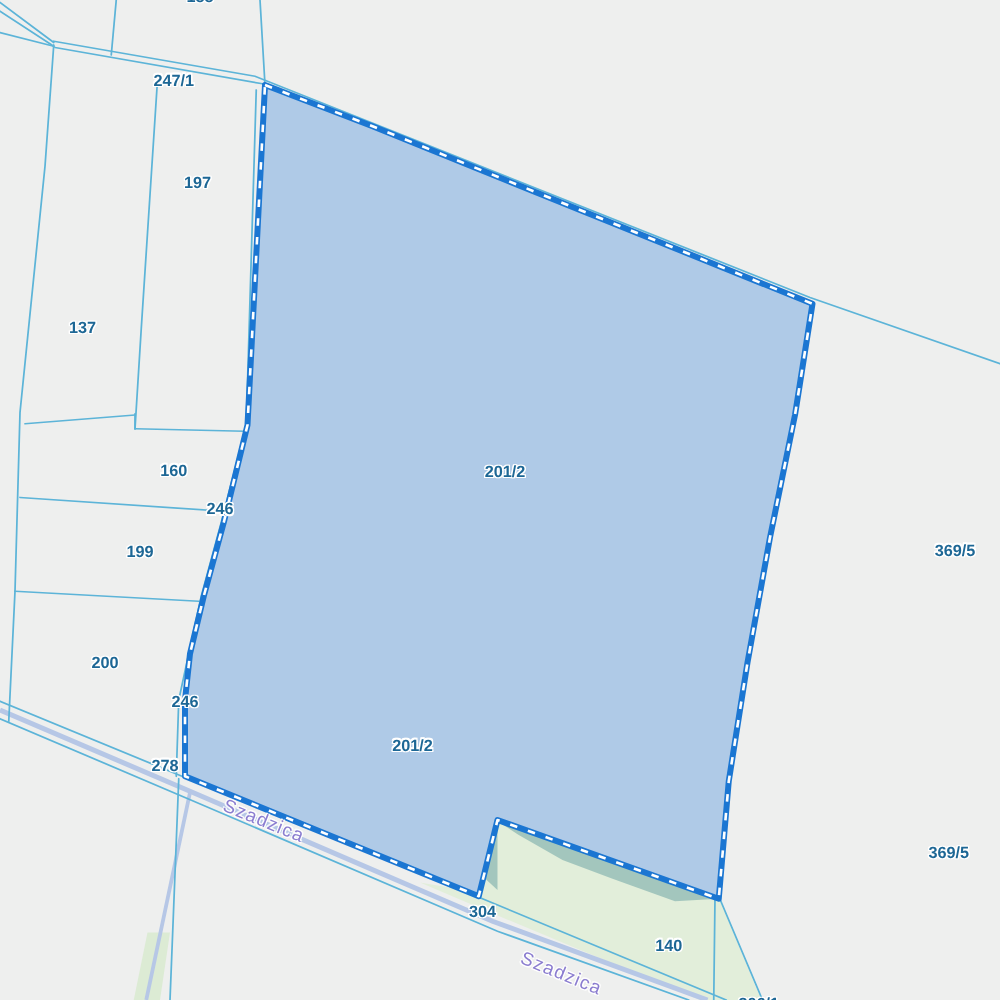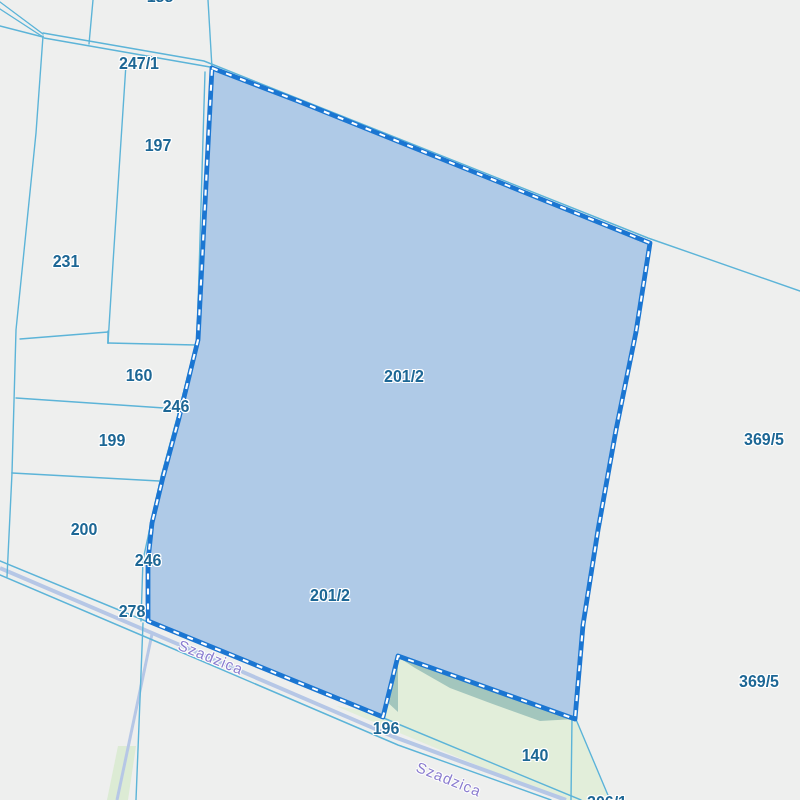--- a/index.html
+++ b/index.html
@@ -5,21 +5,21 @@
   html,body{margin:0;padding:0;}
   body{
     width:800px;height:800px;overflow:hidden;position:relative;
     background:#eeefee;
     font-family:"Liberation Sans","DejaVu Sans",sans-serif;
   }
   #map{position:absolute;left:0;top:0;width:800px;height:800px;}
   .plabel{
     position:absolute;
     transform:translate(-50%,-50%);
-    font-size:16px;
+    font-size:13px;
     font-weight:bold;
     color:#1d6795;
     white-space:nowrap;
     text-shadow:-1px -1px 0 #fff,1px -1px 0 #fff,-1px 1px 0 #fff,1px 1px 0 #fff,0 -1px 0 #fff,0 1px 0 #fff,-1px 0 0 #fff,1px 0 0 #fff;
     pointer-events:none;
   }
   .slabel{
     position:absolute;
     transform:translate(-50%,-50%) rotate(22deg);
     font-size:15px;
@@ -86,30 +86,30 @@
   </g>
 
   <g>
     <polygon points="212,68 298,101 650,243 636,332 616,430 598,530 583,625 575,719 398,656 383,717 148,621 148,560 152,523 163,477 179,418 198,340" fill="#a9c7e6" fill-opacity="0.92" stroke="#1b76d2" stroke-width="4.8" stroke-linejoin="round"></polygon>
     <polygon points="212,68 298,101 650,243 636,332 616,430 598,530 583,625 575,719 398,656 383,717 148,621 148,560 152,523 163,477 179,418 198,340" fill="none" stroke="#ffffff" stroke-width="2.1" stroke-dasharray="6 9" stroke-linejoin="round"></polygon>
   </g>
 </svg>
 
 <div class="plabel" style="left:139px;top:64px">247/1</div>
 <div class="plabel" style="left:158px;top:146px">197</div>
-<div class="plabel" style="left:66px;top:262px">231</div>
+<div class="plabel" style="left:66px;top:262px">137</div>
 <div class="plabel" style="left:139px;top:376px">160</div>
 <div class="plabel" style="left:176px;top:407px">246</div>
 <div class="plabel" style="left:112px;top:441px">199</div>
 <div class="plabel" style="left:84px;top:530px">200</div>
 <div class="plabel" style="left:148px;top:561px">246</div>
 <div class="plabel" style="left:132px;top:612px">278</div>
 <div class="plabel" style="left:404px;top:377px">201/2</div>
 <div class="plabel" style="left:330px;top:596px">201/2</div>
 <div class="plabel" style="left:764px;top:440px">369/5</div>
 <div class="plabel" style="left:759px;top:682px">369/5</div>
-<div class="plabel" style="left:386px;top:729px">196</div>
+<div class="plabel" style="left:386px;top:729px">304</div>
 <div class="plabel" style="left:535px;top:756px">140</div>
 <div class="plabel" style="left:160px;top:-3px">188</div>
 <div class="plabel" style="left:607px;top:803px">306/1</div>
 
 <div class="slabel" style="left:211px;top:657px">Szadzica</div>
 <div class="slabel" style="left:449px;top:779px">Szadzica</div>
 
 </body></html>

